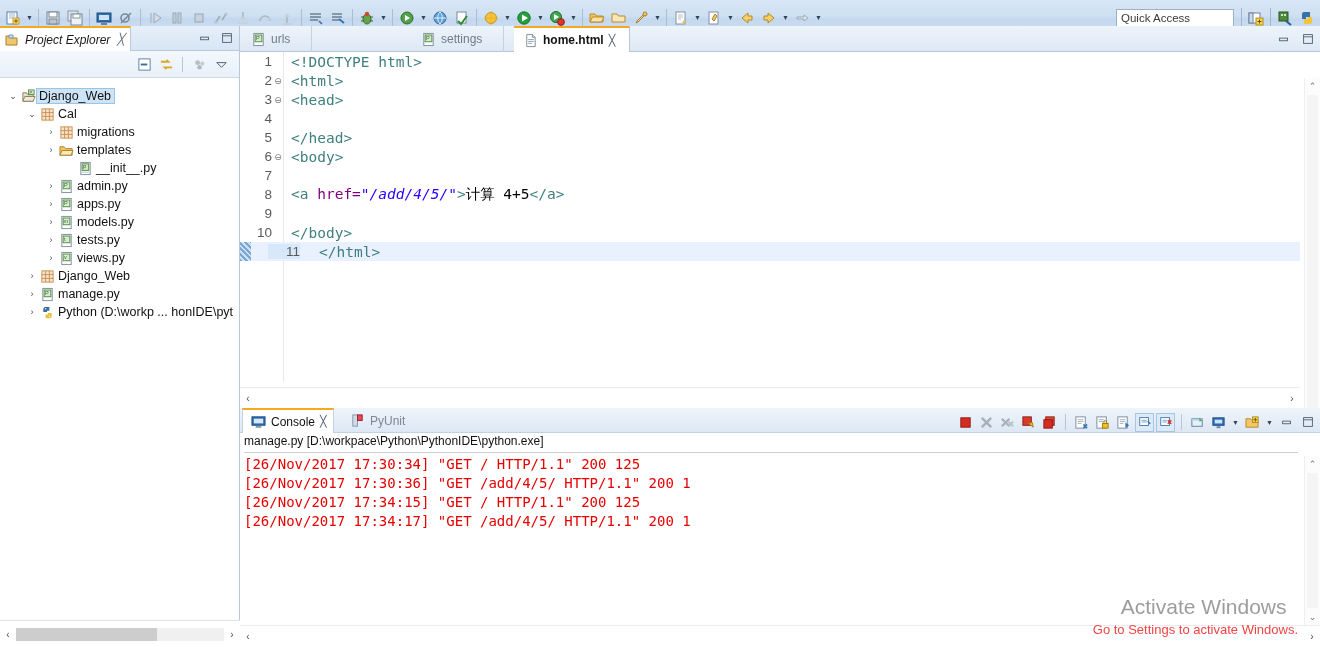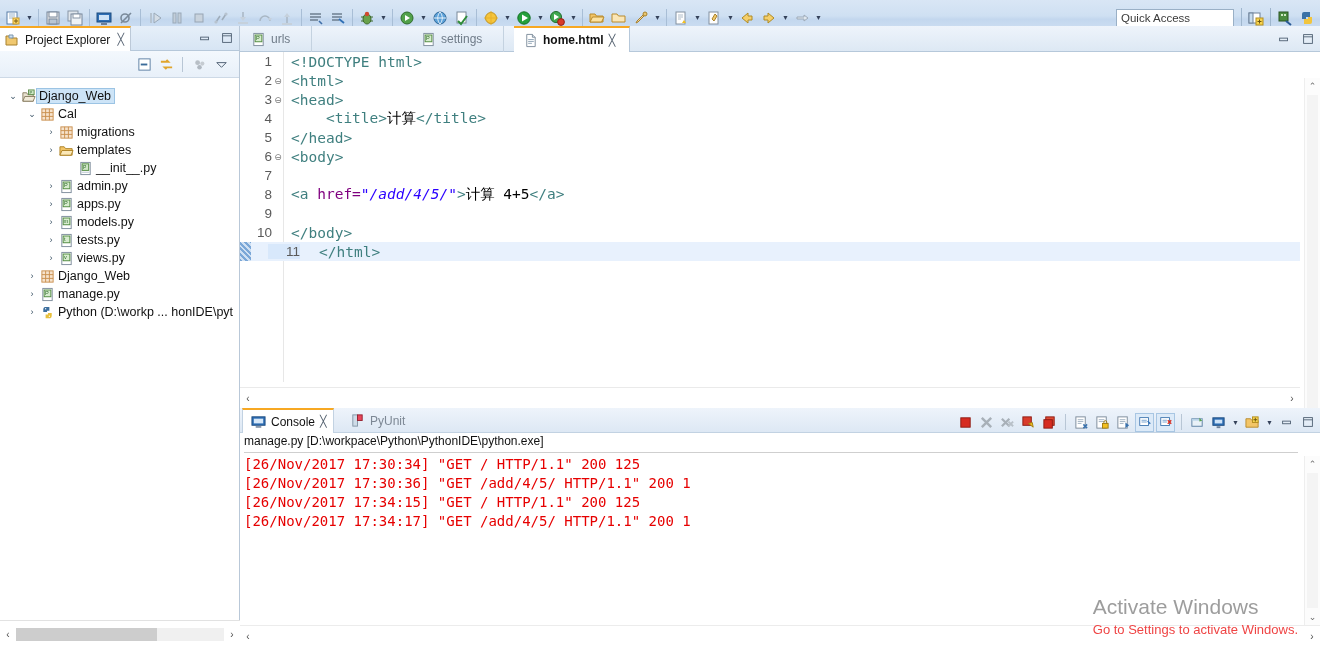--- a/index.html
+++ b/index.html
@@ -50,20 +50,21 @@
 
   
   .left-panel {
     position: absolute; left: 0; top: 26px; width: 240px; height: 621px;
     background: #ffffff; border-right: 1px solid #b9c8d8;
   }
   .pe-tabrow {
     position: relative; height: 25px;
     background: linear-gradient(to bottom,#e6eff9,#d7e5f4);
     border-bottom: 1px solid #b6c8da;
+    font-style: italic;
   }
   .pe-tab {
     position: absolute; left: 0; top: 0; height: 25px;
     display: flex; align-items: center; gap: 4px;
     padding: 0 6px 0 5px;
     background: #ffffff;
     border-right: 1px solid #bcc9d8;
     border-top: 2px solid #f7a823;
     font-size: 12px; color: #1a1a1a;
   }
@@ -210,21 +211,21 @@
   .cs-hscroll {
     position: absolute; left: 0; bottom: 0; width: 1080px; height: 22px;
     background: #fff; display: flex; align-items: center; border-top: 1px solid #ececec;
   }
 
   
   .watermark {
     position: absolute; right: 22px; bottom: 8px;
     text-align: left; color: #9a9a9a; user-select: none;
   }
-  .wm-title { font-size: 21px; color: #9d9d9d; line-height: 26px; }
+  .wm-title { font-size: 21px; color: #9d9d9d; line-height: 26px; margin-left: 28px; }
   .wm-sub { font-size: 13px; color: #ef4444; line-height: 19px; }
 </style>
 </head>
 <body>
 
 <div id="app">
 
   <div class="toolbar">
 
     <span class="tb-btn">
@@ -737,21 +738,20 @@
               <span class="ctext"><span class="tag">&lt;html&gt;</span></span>
             </div>
             <div class="cline">
               <span class="lnum">3</span>
               <span class="fold">⊖</span>
               <span class="ctext"><span class="tag">&lt;head&gt;</span></span>
             </div>
             <div class="cline">
               <span class="lnum">4</span>
               <span class="fold"></span>
-              <span class="ctext"><span class="tag">    &lt;title&gt;</span><span class="plain">计算</span><span class="tag">&lt;/title&gt;</span></span>
             </div>
             <div class="cline">
               <span class="lnum">5</span>
               <span class="fold"></span>
               <span class="ctext"><span class="tag">&lt;/head&gt;</span></span>
             </div>
             <div class="cline">
               <span class="lnum">6</span>
               <span class="fold">⊖</span>
               <span class="ctext"><span class="tag">&lt;body&gt;</span></span>

